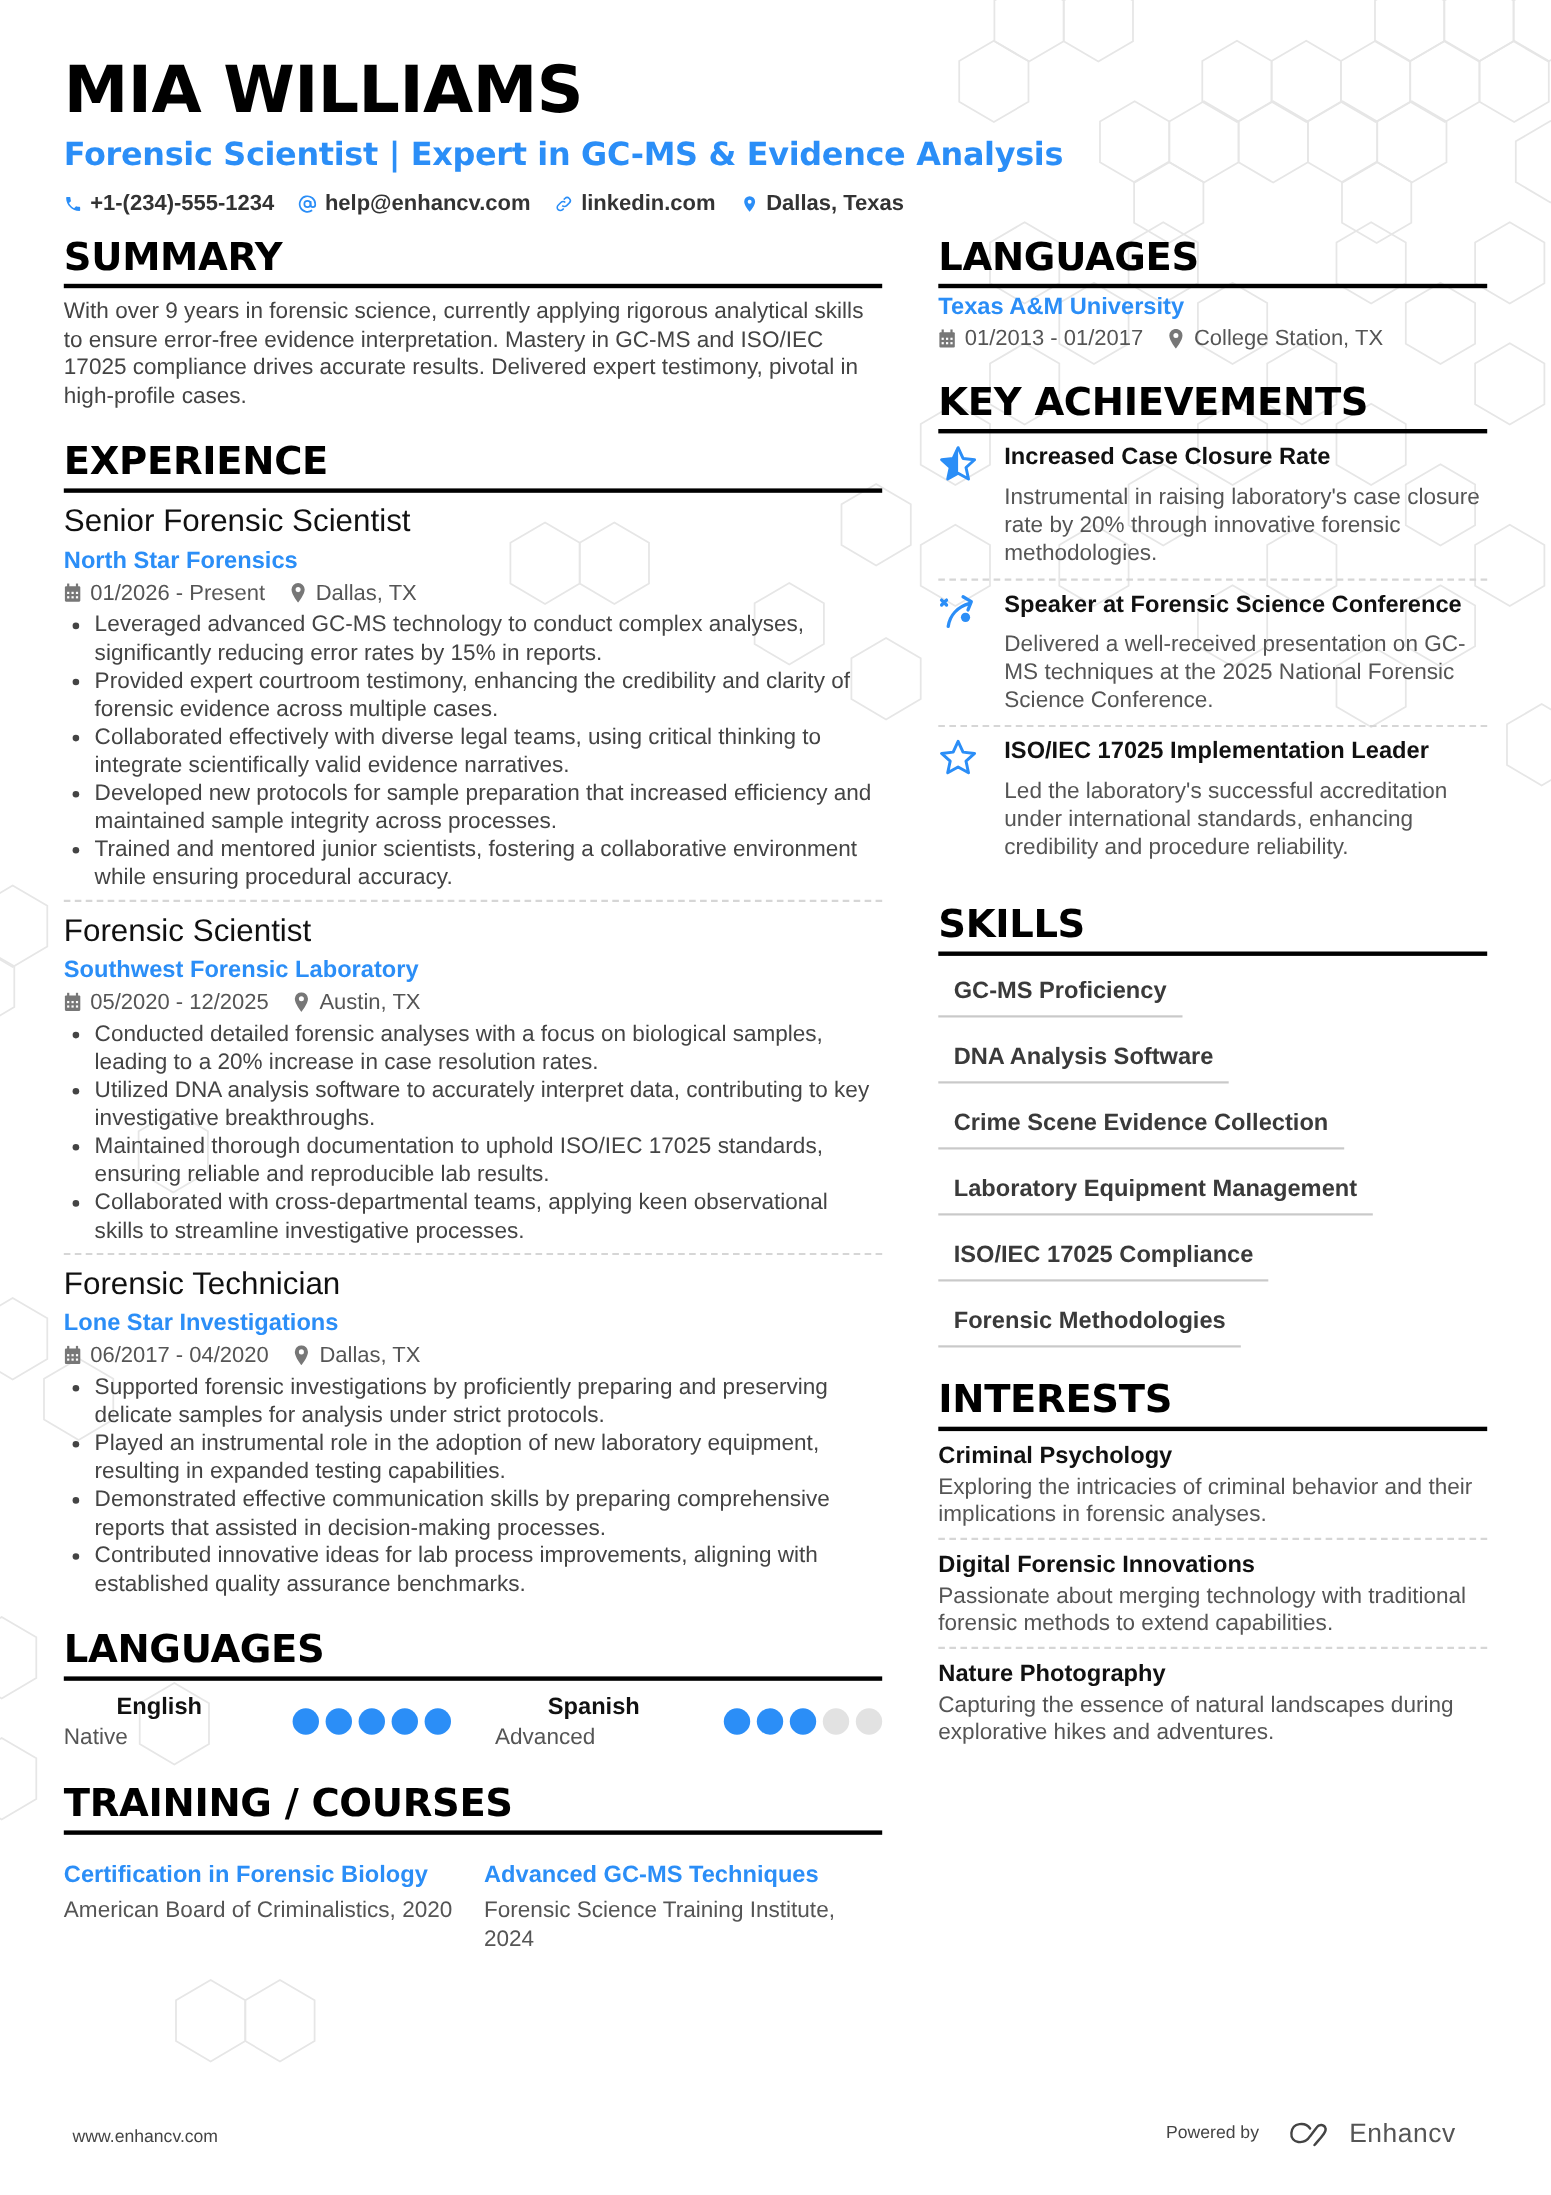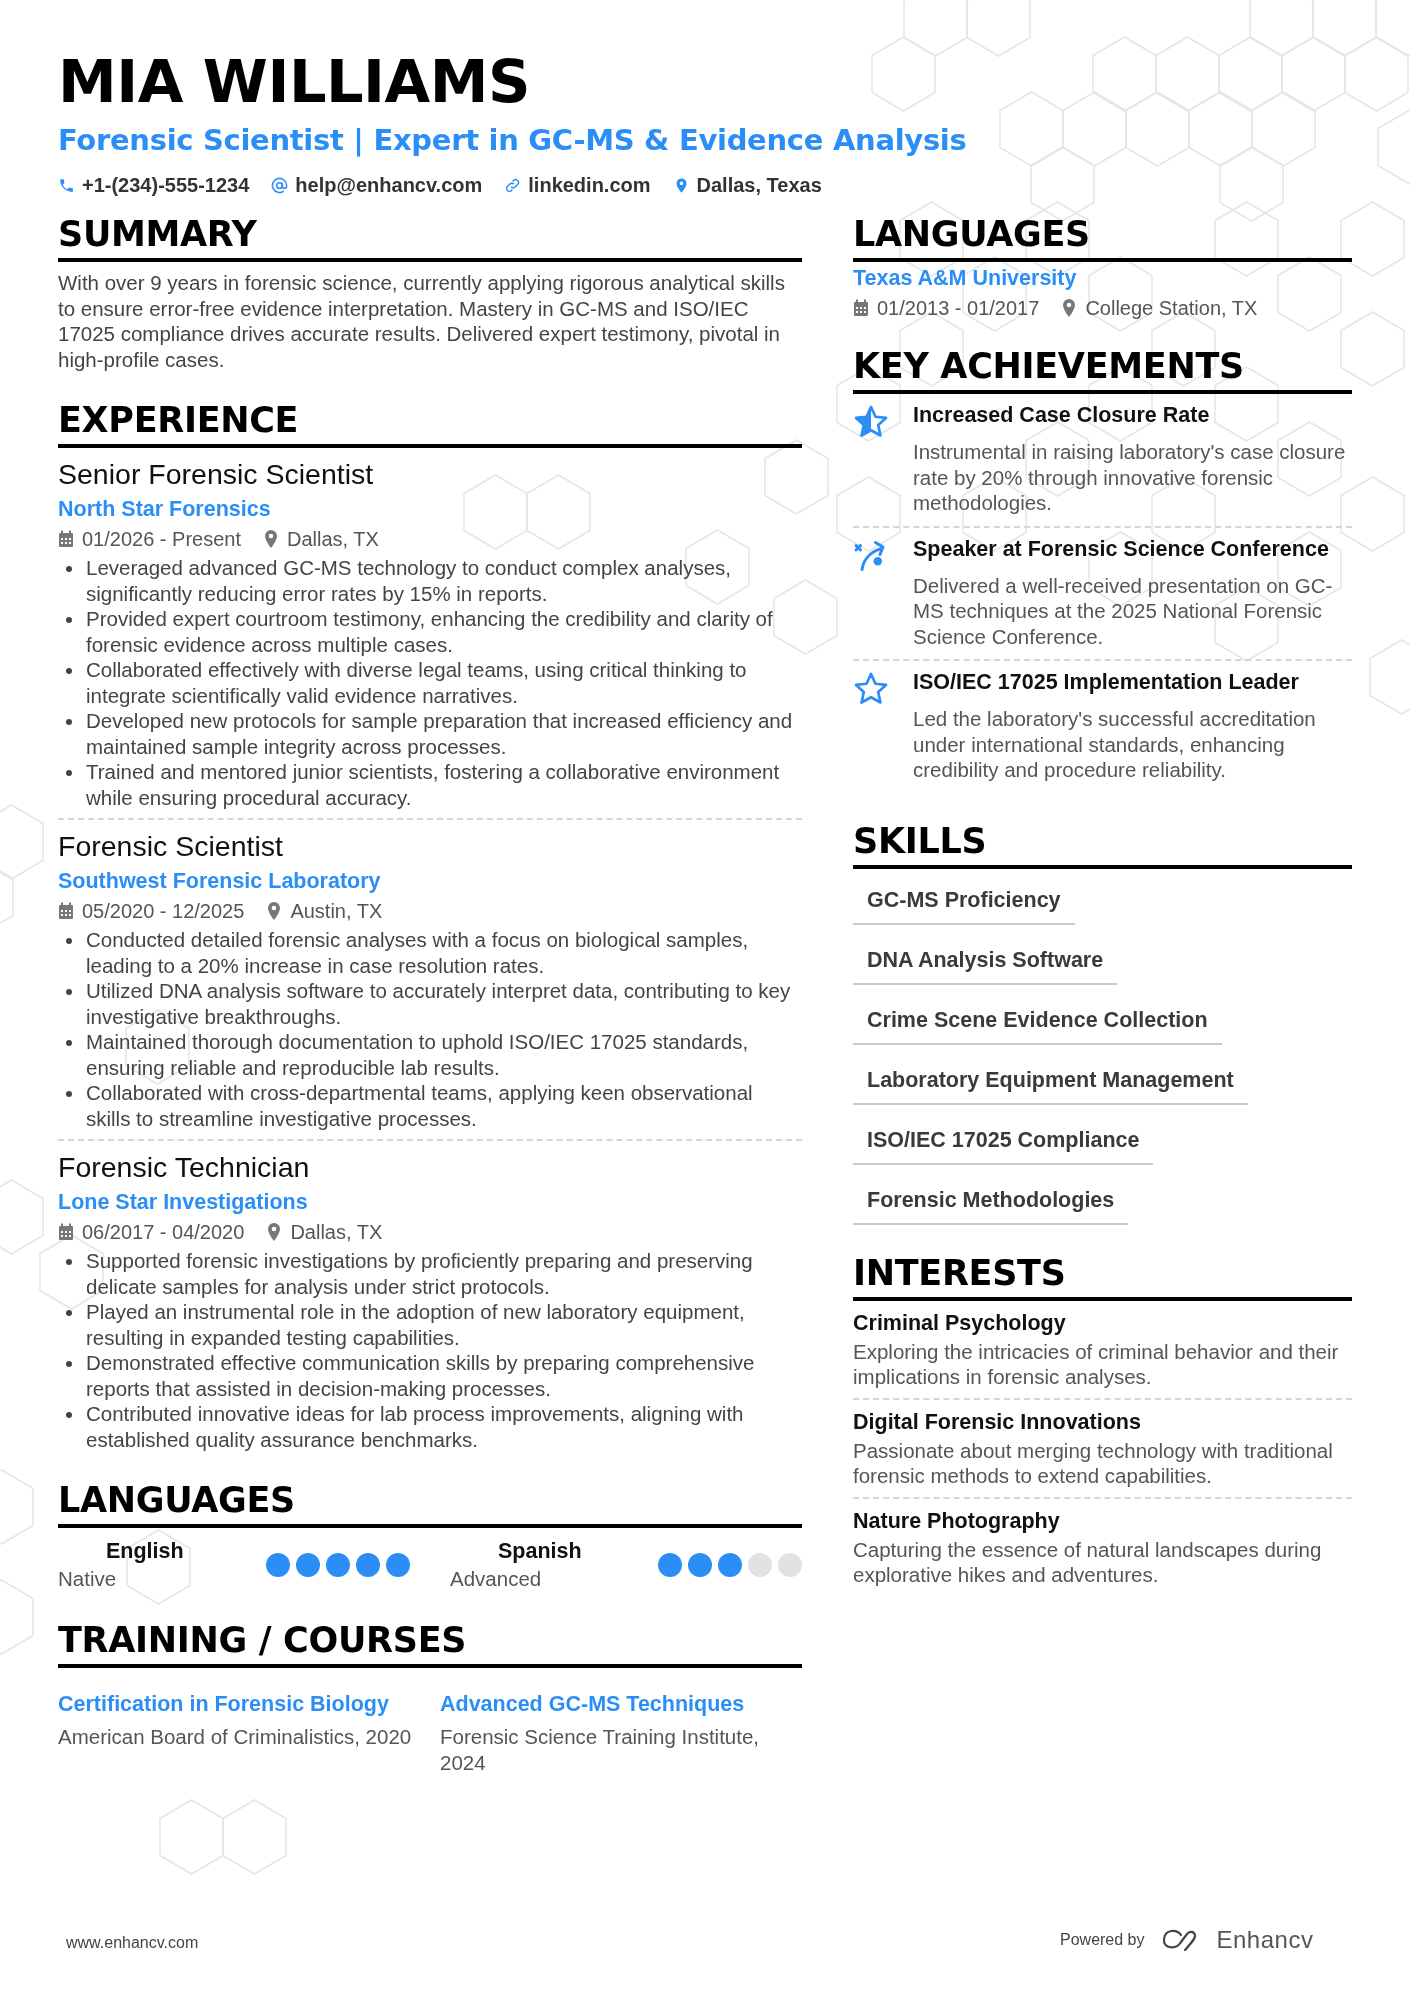--- a/index.html
+++ b/index.html
@@ -60,21 +60,21 @@
 
   .skills { margin-top: 8px; }
   .skill { display: block; width: fit-content; font-size: 21.5px; font-weight: bold; color: #3a3a3a; padding: 10px 14px 10px 14px; border-bottom: 2px solid #c9c9c9; margin-bottom: 12px; line-height: 26px; }
 
   .interest { padding: 6px 0 8px; border-bottom: 2px dashed #d6d6d6; }
   .interest:last-child { border-bottom: none; }
   .interest-title { font-size: 21.5px; font-weight: bold; color: #111; line-height: 32px; }
   .interest-desc { font-size: 20.5px; color: #555; line-height: 25.5px; }
 
   .footer-left { position: absolute; left: 66px; top: 1934px; font-size: 16px; color: #444; }
-  .footer-right { position: absolute; left: 1060px; top: 1926px; display: flex; align-items: center; gap: 16px; }
+  .footer-right { position: absolute; left: 1060px; top: 1926px; display: flex; align-items: center; gap: 26px; }
   .powered { font-size: 16px; color: #444; }
   .brand { display: flex; align-items: center; gap: 10px; font-size: 24px; color: #555; letter-spacing: 0.5px; }
 </style>
 </head>
 <body>
 
 <svg class="bg-hex" viewBox="0 0 1410 1995" xmlns="http://www.w3.org/2000/svg">
   <defs>
     <polygon id="hx" points="31.5,0 63,18.5 63,55.5 31.5,74 0,55.5 0,18.5" fill="none" stroke="#e6e6e6" stroke-width="1.6"></polygon>
   </defs>

